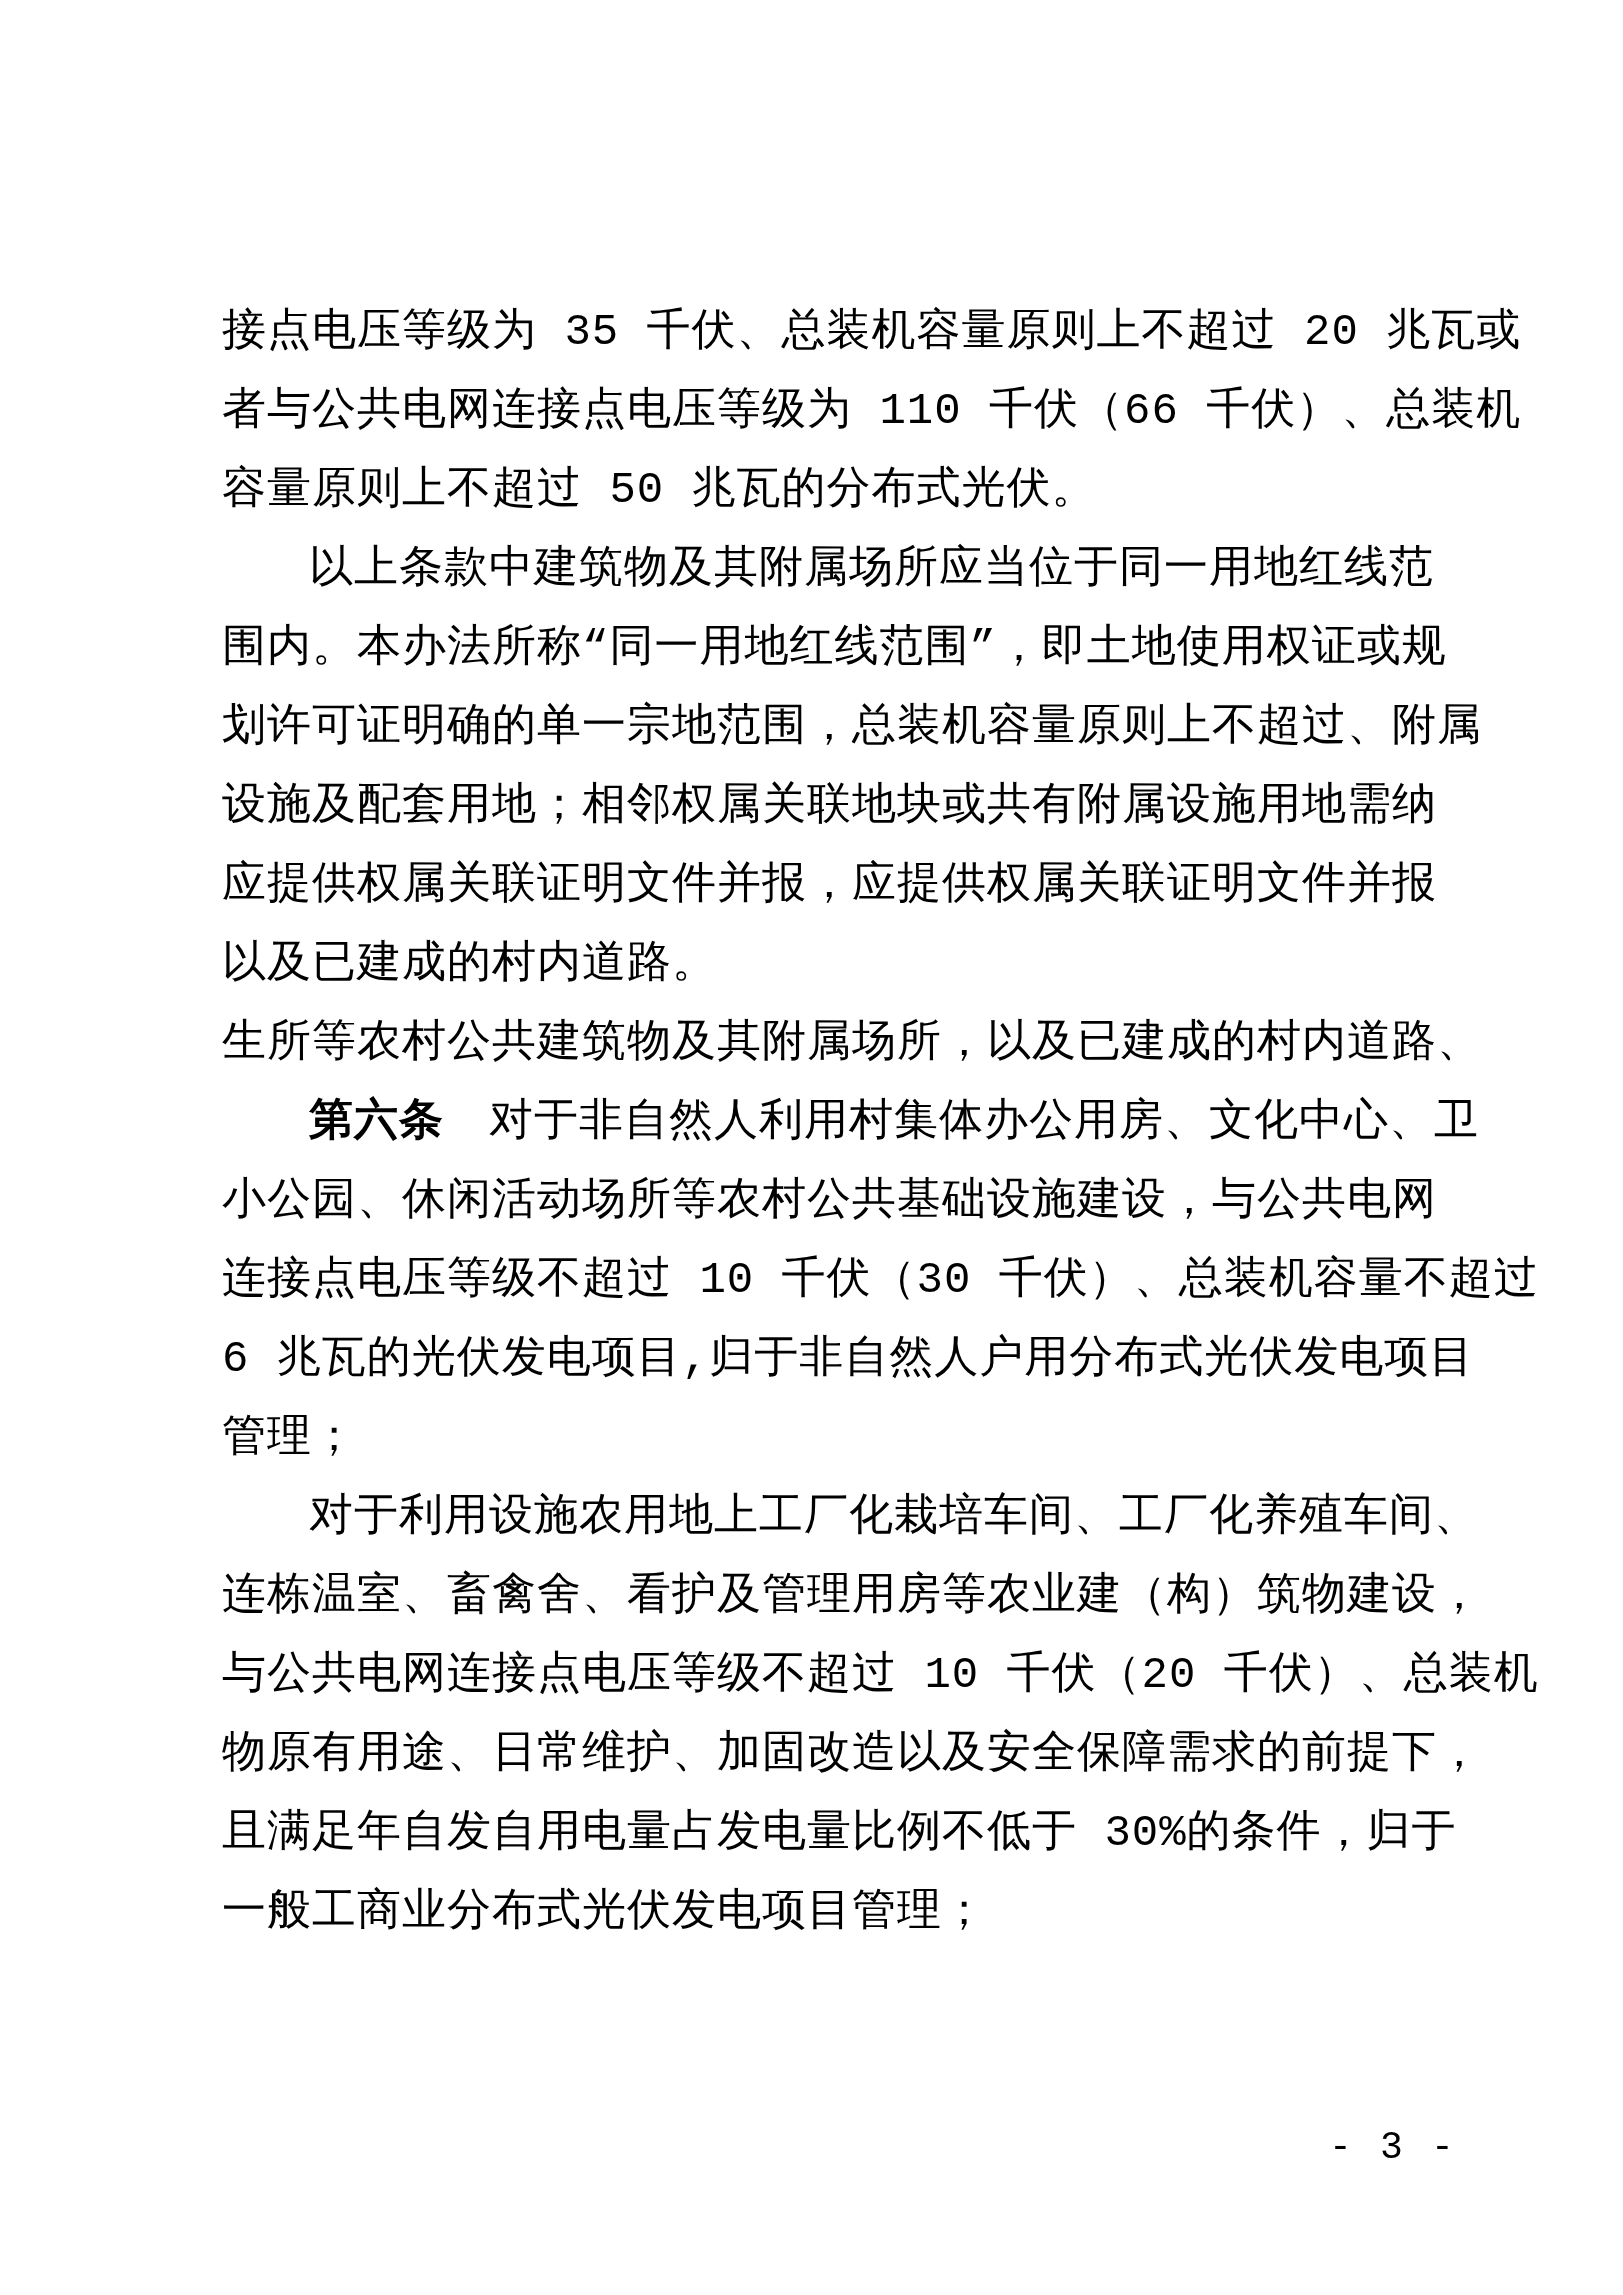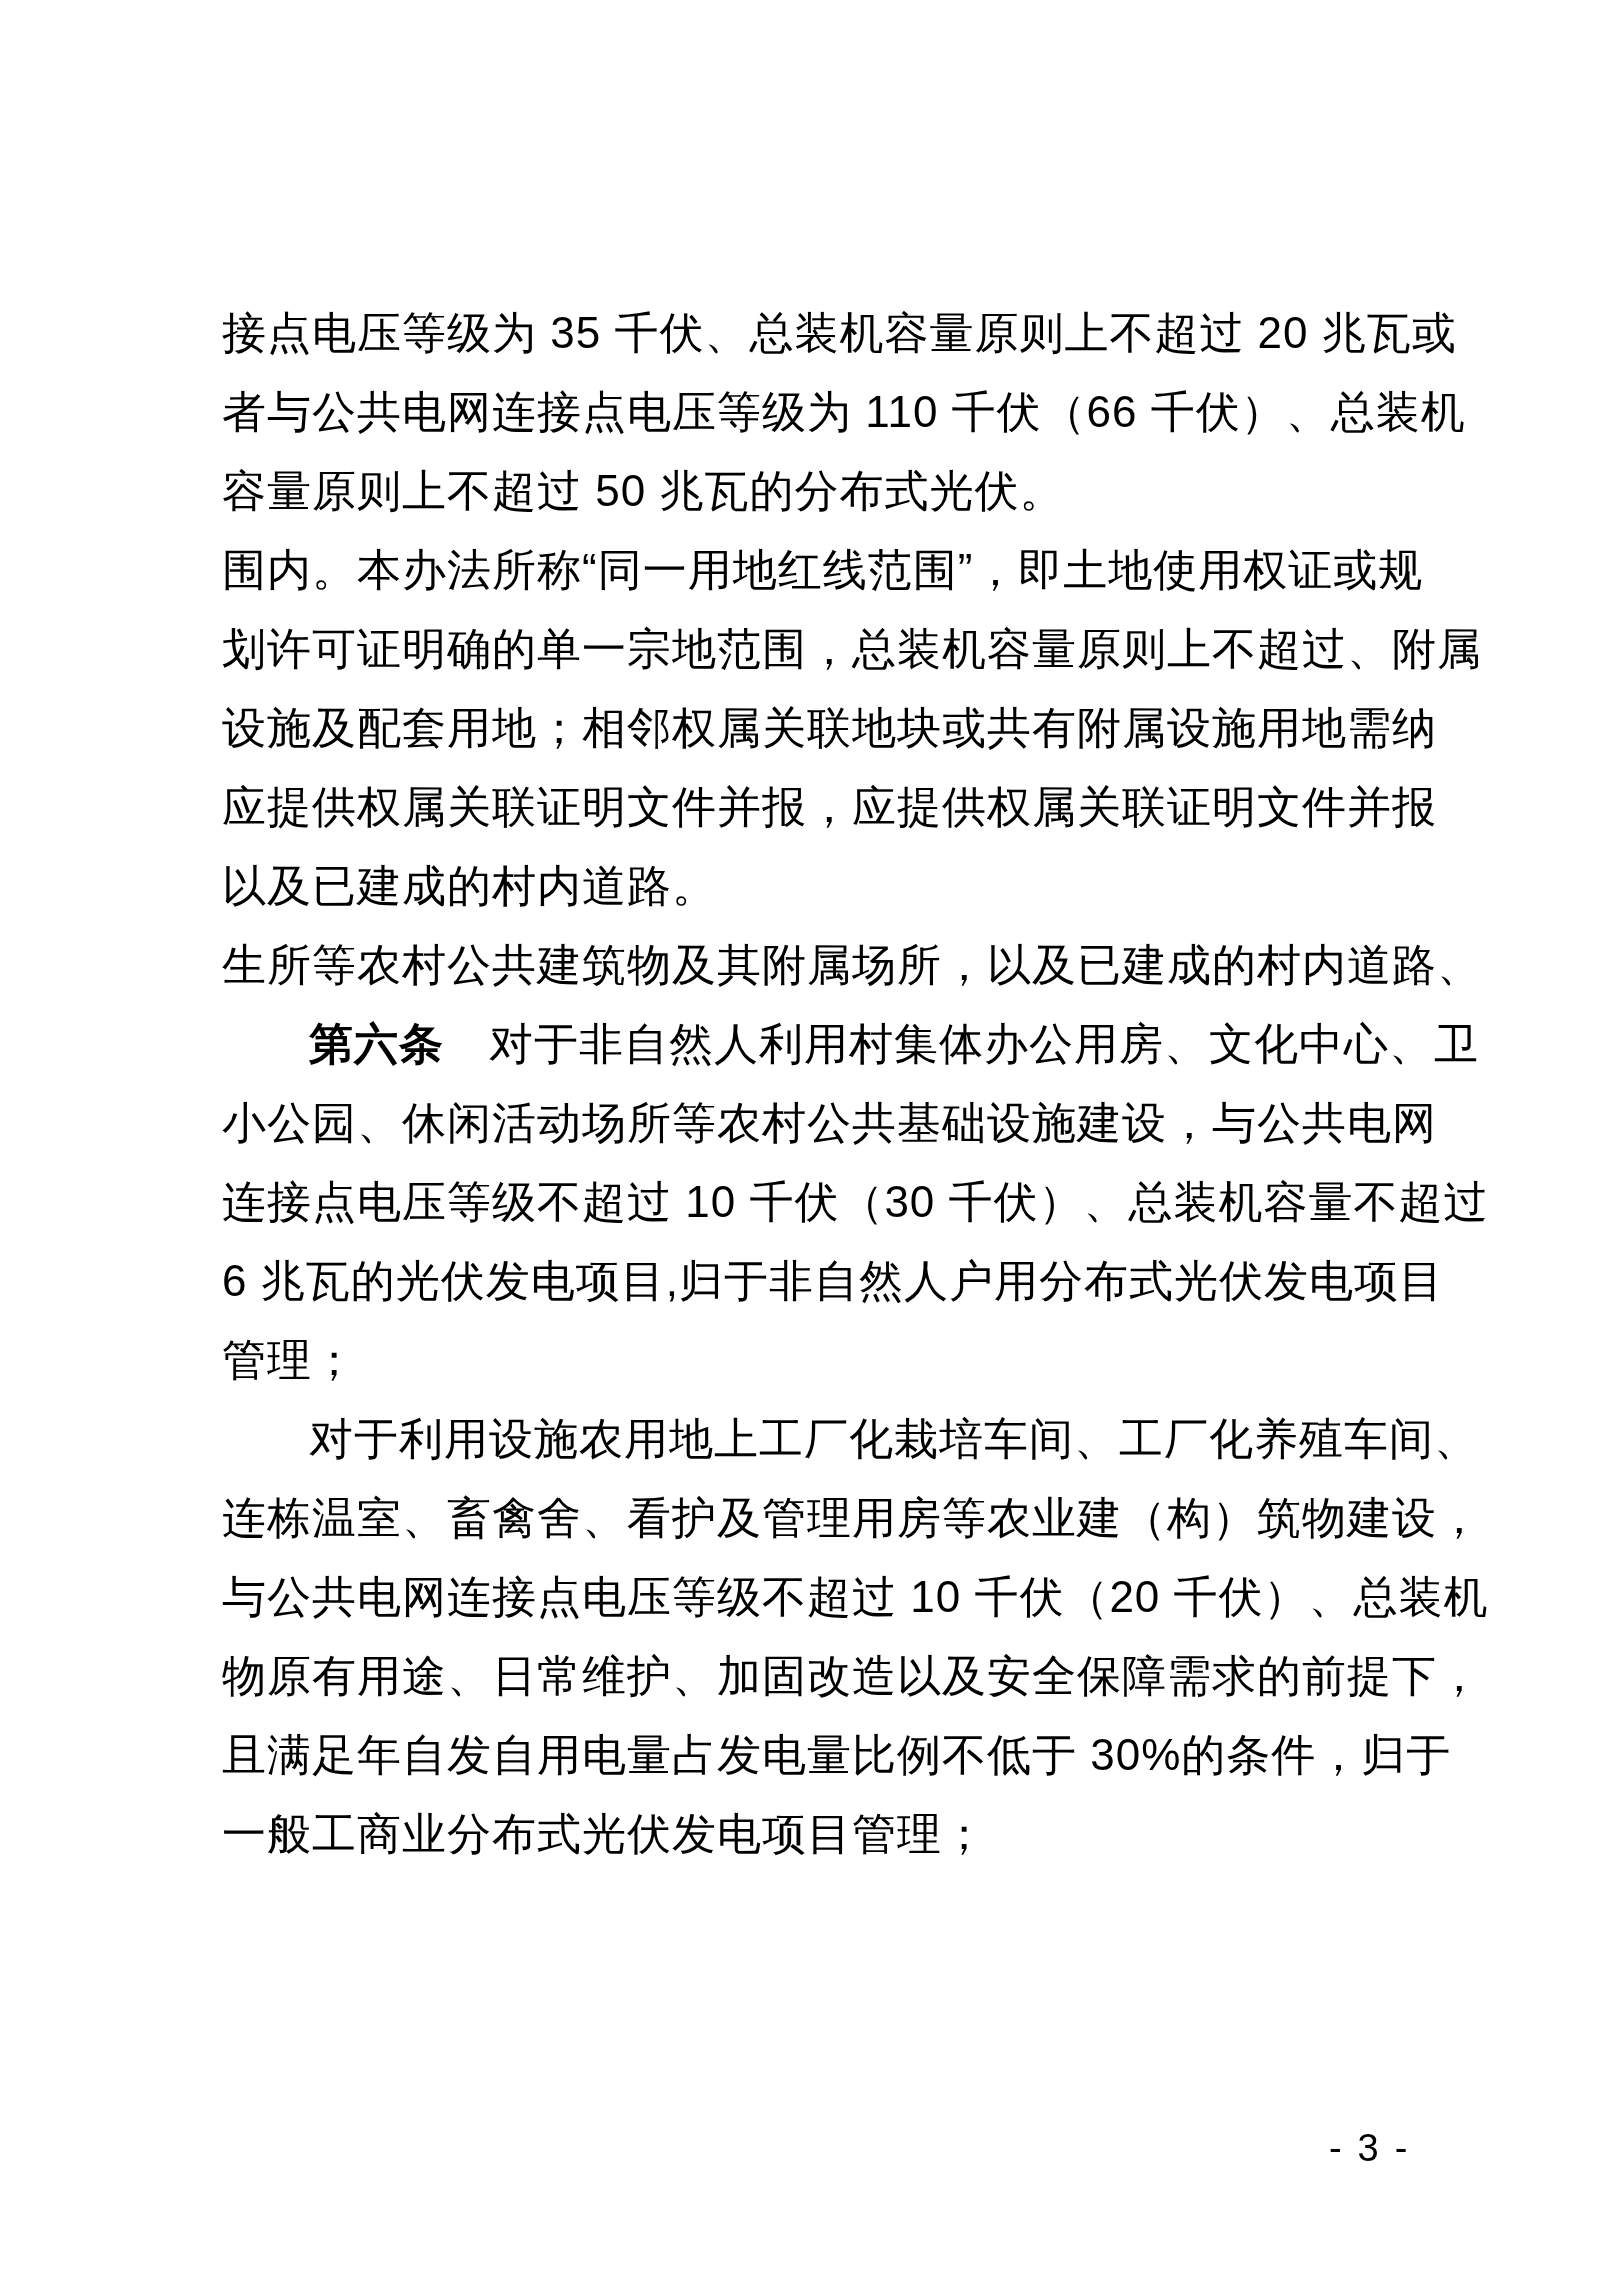--- a/index.html
+++ b/index.html
@@ -6,21 +6,21 @@
     margin: 0;
     padding: 0;
     background: #ffffff;
   }
   .page {
     position: relative;
     width: 1623px;
     height: 2295px;
     background: #ffffff;
     overflow: hidden;
-    font-family: Liberation Sans, sans-serif;
+    font-family: Liberation Mono, monospace;
     color: #000000;
   }
   .text-block {
     position: absolute;
     left: 222px;
     top: 293px;
     width: 1201px;
   }
   .line {
     font-size: 44px;
@@ -47,20 +47,21 @@
   }
 </style>
 </head>
 <body>
 
 <div class="page">
   <div class="text-block">
     <div class="line"><span>接点电压等级为 35 千伏、总装机容量原则上不超过 20 兆瓦或</span></div>
     <div class="line"><span>者与公共电网连接点电压等级为 110 千伏（66 千伏）、总装机</span></div>
     <div class="line"><span>容量原则上不超过 50 兆瓦的分布式光伏。</span></div>
+    <div class="line indent"><span>以上条款中建筑物及其附属场所应当位于同一用地红线范</span></div>
     <div class="line"><span>围内。本办法所称“同一用地红线范围”，即土地使用权证或规</span></div>
     <div class="line"><span>划许可证明确的单一宗地范围，总装机容量原则上不超过、附属</span></div>
     <div class="line"><span>设施及配套用地；相邻权属关联地块或共有附属设施用地需纳</span></div>
     <div class="line"><span>应提供权属关联证明文件并报，应提供权属关联证明文件并报</span></div>
     <div class="line"><span>以及已建成的村内道路。</span></div>
     <div class="line"><span>生所等农村公共建筑物及其附属场所，以及已建成的村内道路、</span></div>
     <div class="line indent"><span class="bold-run">第六条</span><span>　对于非自然人利用村集体办公用房、文化中心、卫</span></div>
     <div class="line"><span>小公园、休闲活动场所等农村公共基础设施建设，与公共电网</span></div>
     <div class="line"><span>连接点电压等级不超过 10 千伏（30 千伏）、总装机容量不超过</span></div>
     <div class="line"><span>6 兆瓦的光伏发电项目,归于非自然人户用分布式光伏发电项目</span></div>

